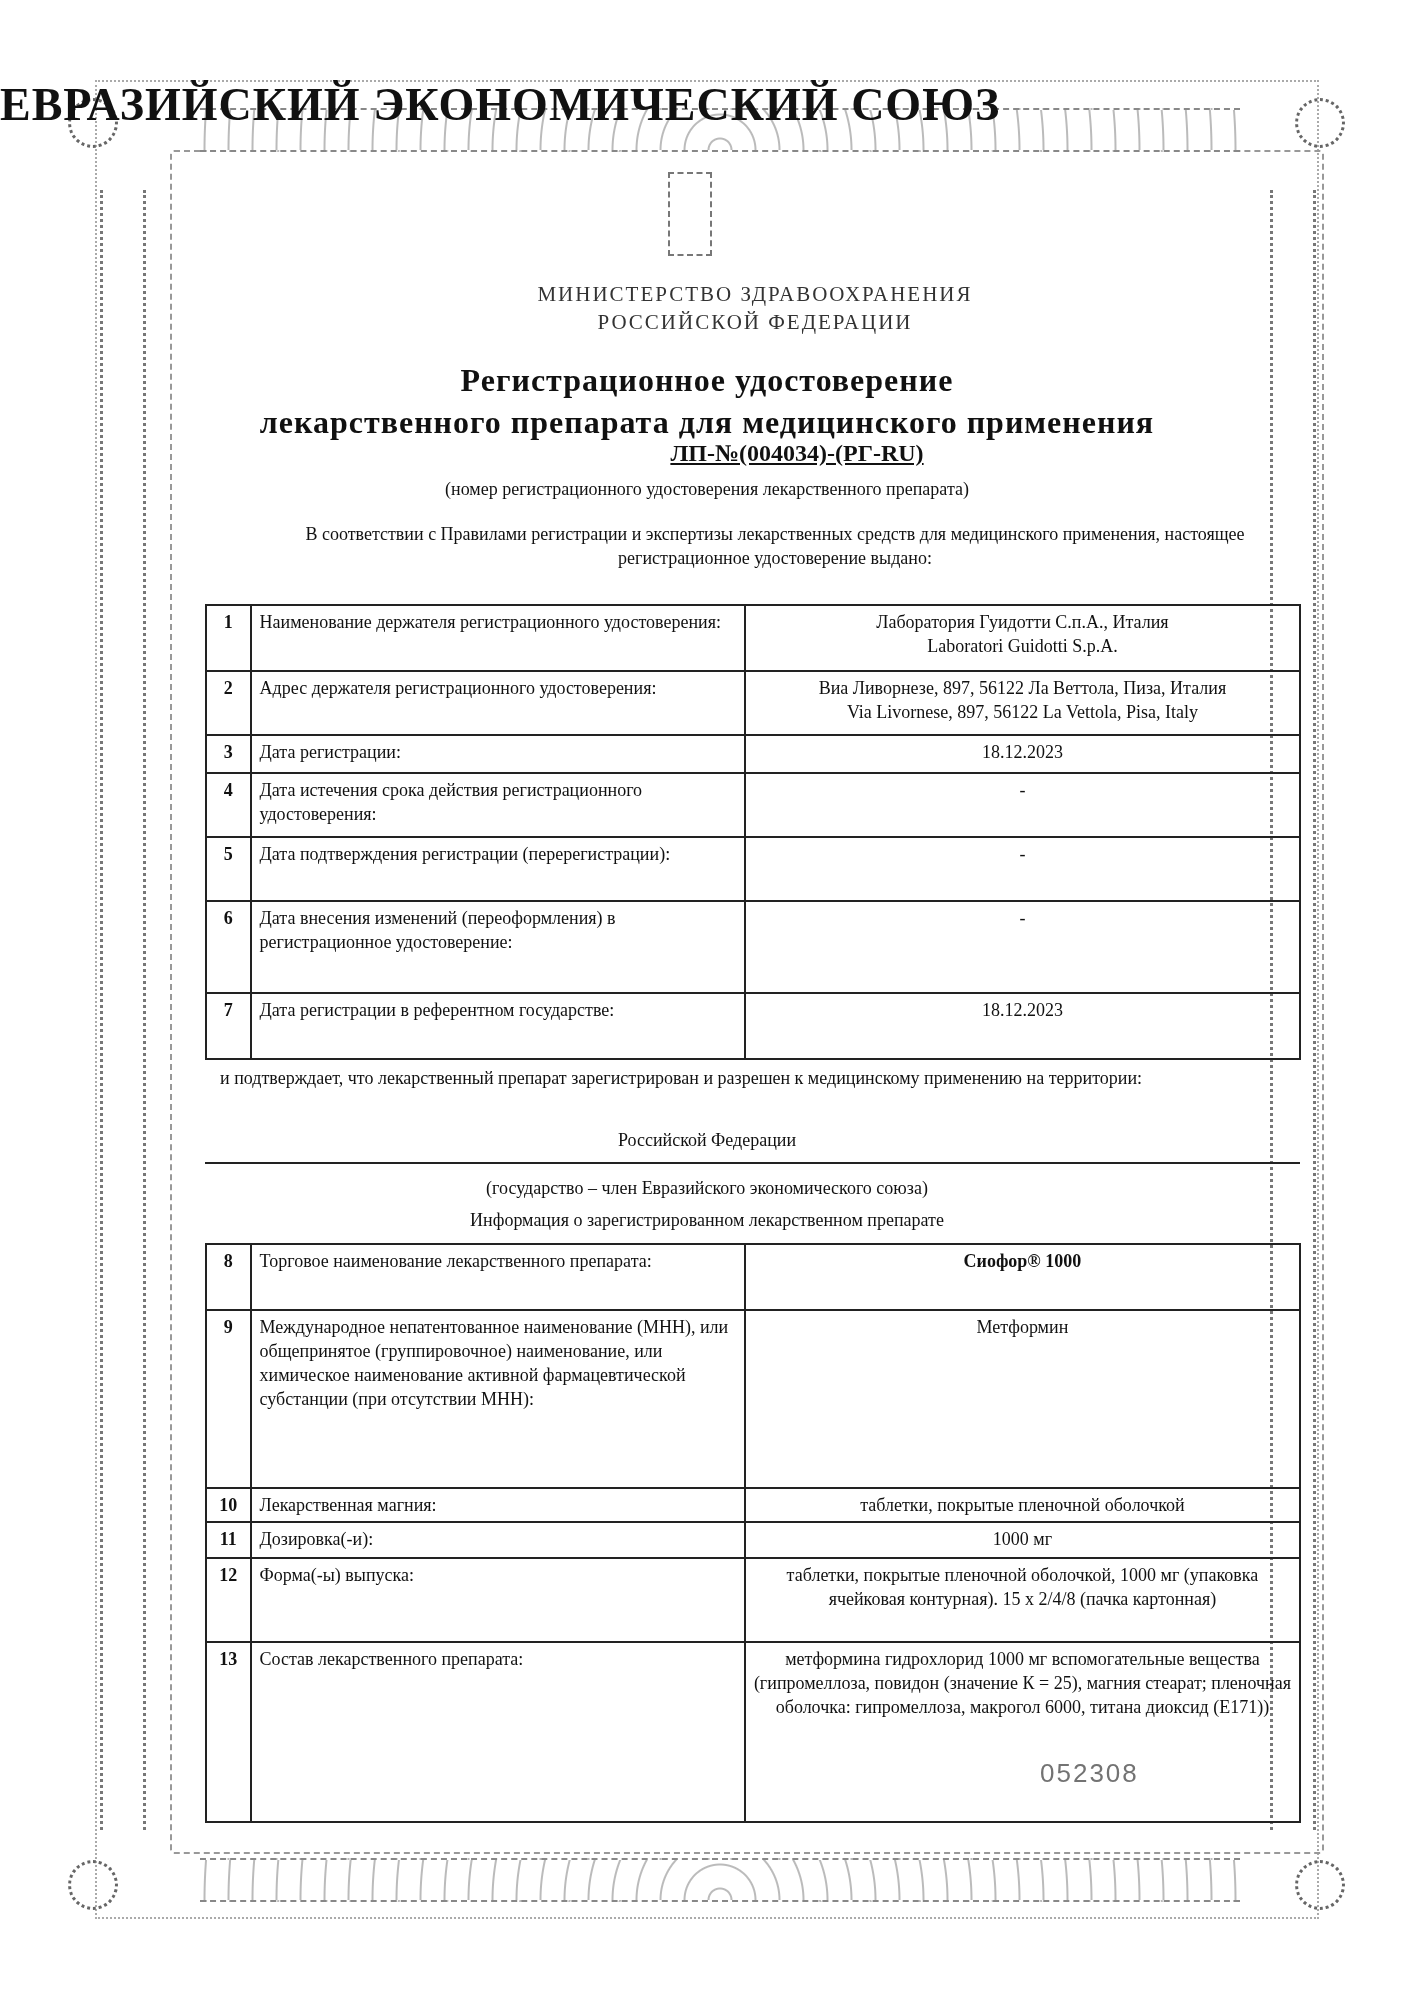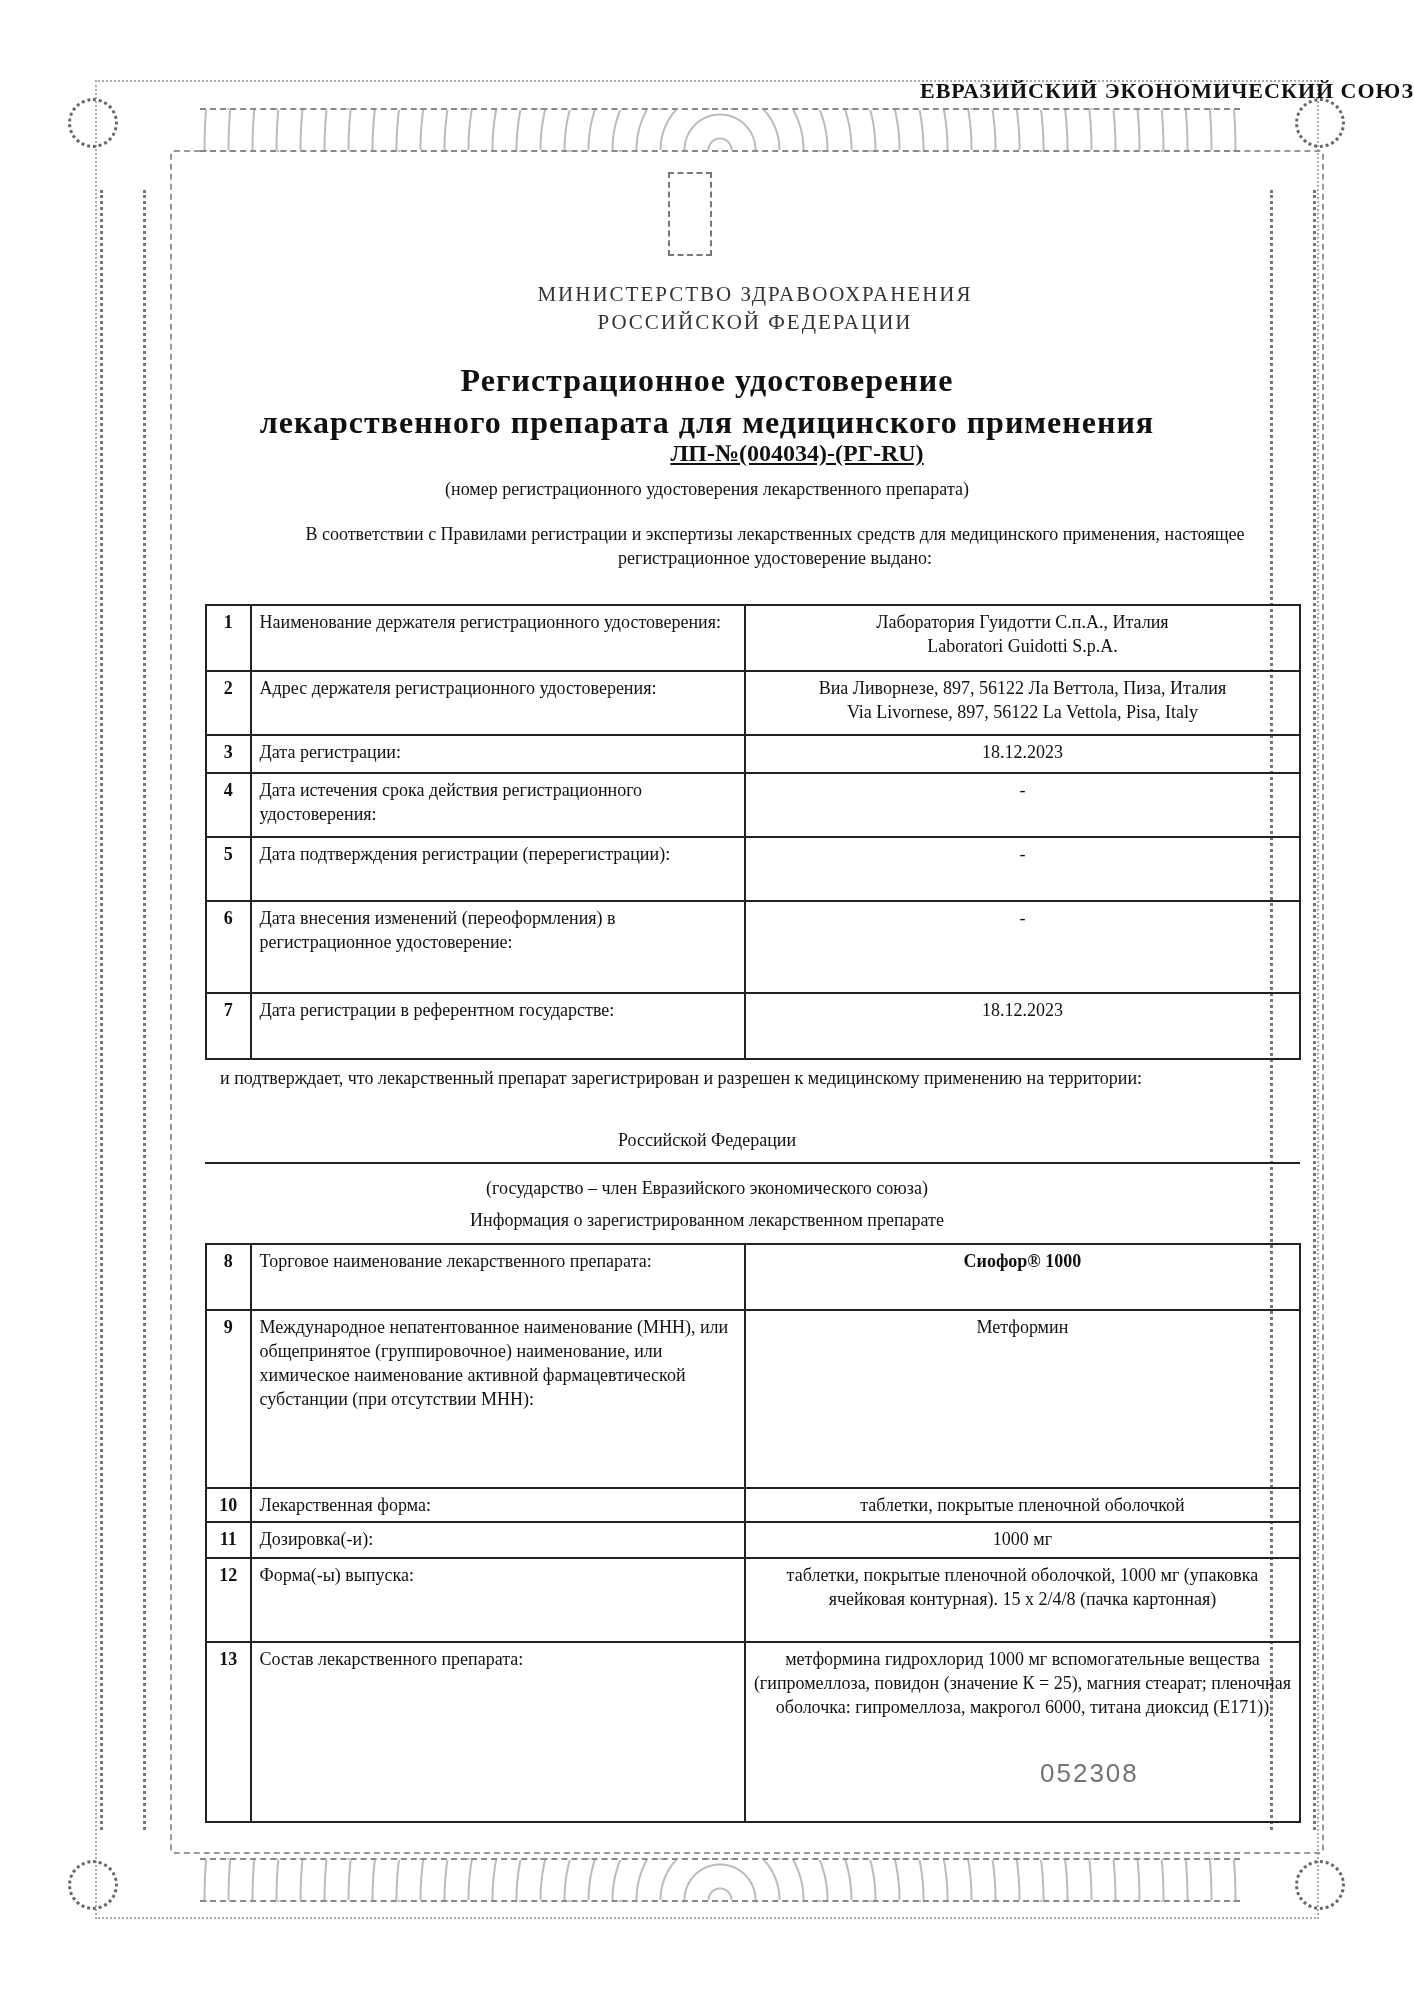--- a/index.html
+++ b/index.html
@@ -1,21 +1,21 @@
 <!DOCTYPE html>
 <html><head>
 <meta charset="utf-8">
 <style>
   html,body{margin:0;padding:0;background:#fff;}
   body{width:1414px;height:2000px;position:relative;overflow:hidden;font-family:"Liberation Serif","DejaVu Serif",serif;color:#111;}
   .border-frame{position:absolute;left:170px;top:150px;width:1150px;height:1700px;border:2px dashed #999;border-radius:4px;}
   .outer-frame{position:absolute;left:95px;top:80px;width:1220px;height:1835px;border:2px dotted #aaa;}
   .side-orn{position:absolute;width:40px;border-left:3px dotted #777;border-right:3px dotted #777;}
   .rosette{position:absolute;width:44px;height:44px;border:3px dotted #666;border-radius:50%;}
-  .union{position:absolute;left:0;width:1414px;top:78px;text-align:right;font-weight:bold;font-size:22px;letter-spacing:1px;}
+  .union{position:absolute;left:0;width:1414px;top:78px;text-align:left;font-weight:bold;font-size:46px;letter-spacing:1px;}
   .orn-band{position:absolute;left:200px;width:1040px;height:40px;border-top:2px dashed #888;border-bottom:2px dashed #888;
     background:repeating-radial-gradient(circle at 50% 100%, #fff 0 10px, #bbb 11px 12px, #fff 13px 24px);}
   .emblem{position:absolute;left:668px;top:172px;width:40px;height:80px;border:2px dashed #777;}
   .ministry{position:absolute;left:0;width:1414px;text-align:center;font-size:21px;letter-spacing:2px;color:#333;padding-left:48px;}
   .title{position:absolute;left:0;width:1414px;text-align:center;font-size:32px;letter-spacing:1px;font-weight:bold;}
   .regnum{position:absolute;left:0;width:1414px;text-align:center;font-size:24px;font-weight:bold;}
   .regnum span{text-decoration:underline;}
   .note{position:absolute;left:0;width:1414px;text-align:center;font-size:18px;}
   .para{position:absolute;left:220px;width:1080px;font-size:18px;text-align:center;line-height:24px;}
   table.cert{position:absolute;border-collapse:collapse;font-size:18px;}
@@ -118,21 +118,21 @@
     <td class="lbl">Торговое наименование лекарственного препарата:</td>
     <td class="val bold">Сиофор® 1000</td>
   </tr>
   <tr style="height:178px;">
     <td class="num">9</td>
     <td class="lbl">Международное непатентованное наименование (МНН), или общепринятое (группировочное) наименование, или химическое наименование активной фармацевтической субстанции (при отсутствии МНН):</td>
     <td class="val">Метформин</td>
   </tr>
   <tr style="height:34px;">
     <td class="num">10</td>
-    <td class="lbl">Лекарственная форма:</td>
+    <td class="lbl">Лекарственная магния:</td>
     <td class="val">таблетки, покрытые пленочной оболочкой</td>
   </tr>
   <tr style="height:36px;">
     <td class="num">11</td>
     <td class="lbl">Дозировка(-и):</td>
     <td class="val">1000 мг</td>
   </tr>
   <tr style="height:84px;">
     <td class="num">12</td>
     <td class="lbl">Форма(-ы) выпуска:</td>

